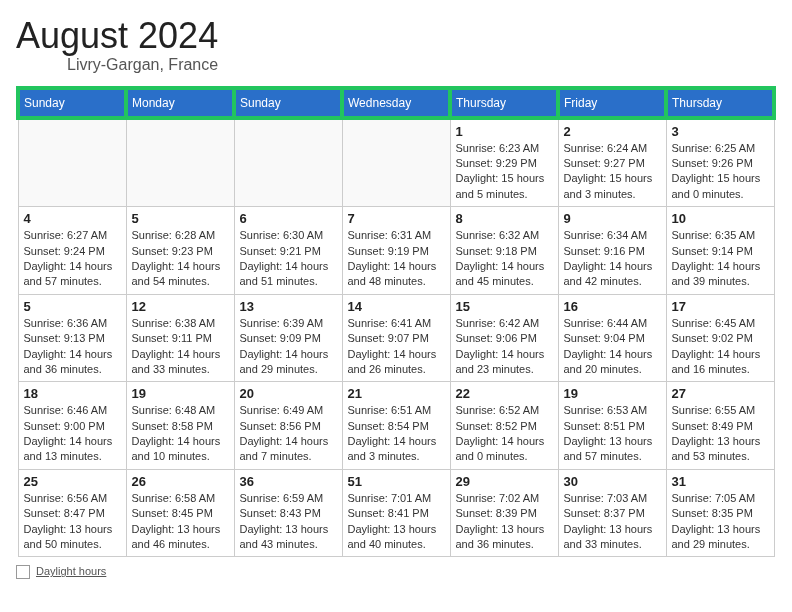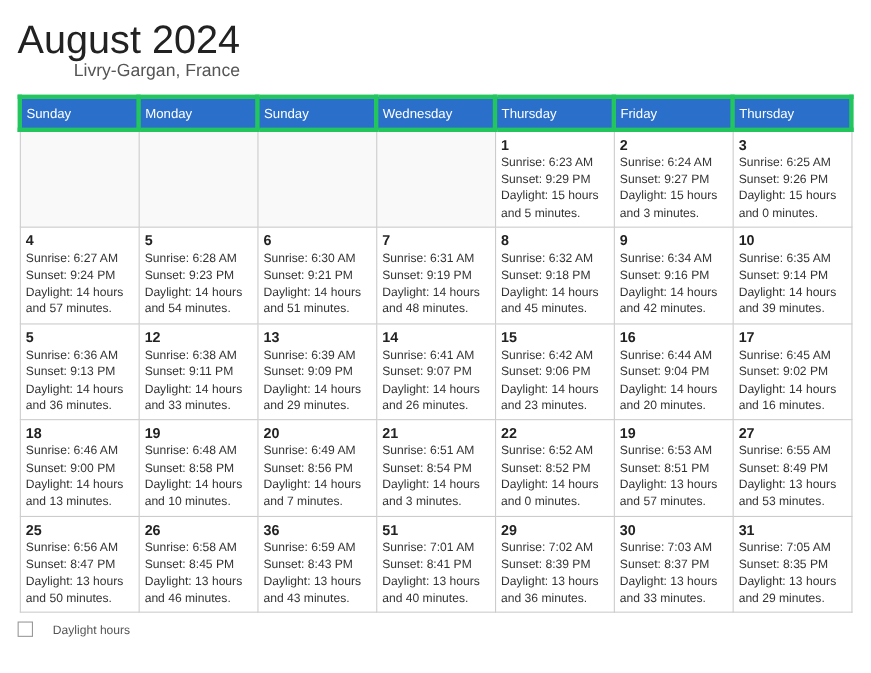--- a/index.html
+++ b/index.html
@@ -79,22 +79,23 @@
     .day-info {
       color: #333;
       font-size: 11px;
       line-height: 1.4;
     }
     .footer {
       margin-top: 8px;
       font-size: 11px;
       color: #555;
       display: flex;
-      align-items: flex-end;
-      gap: 18px;
+      align-items: flex-start;
+      gap: 6px;
+      text-decoration: underline;
     }
     .footer-color-box {
       width: 14px;
       height: 14px;
       background: #fff;
       border: 1px solid #999;
       display: inline-block;
     }
   </style>
 </head>

